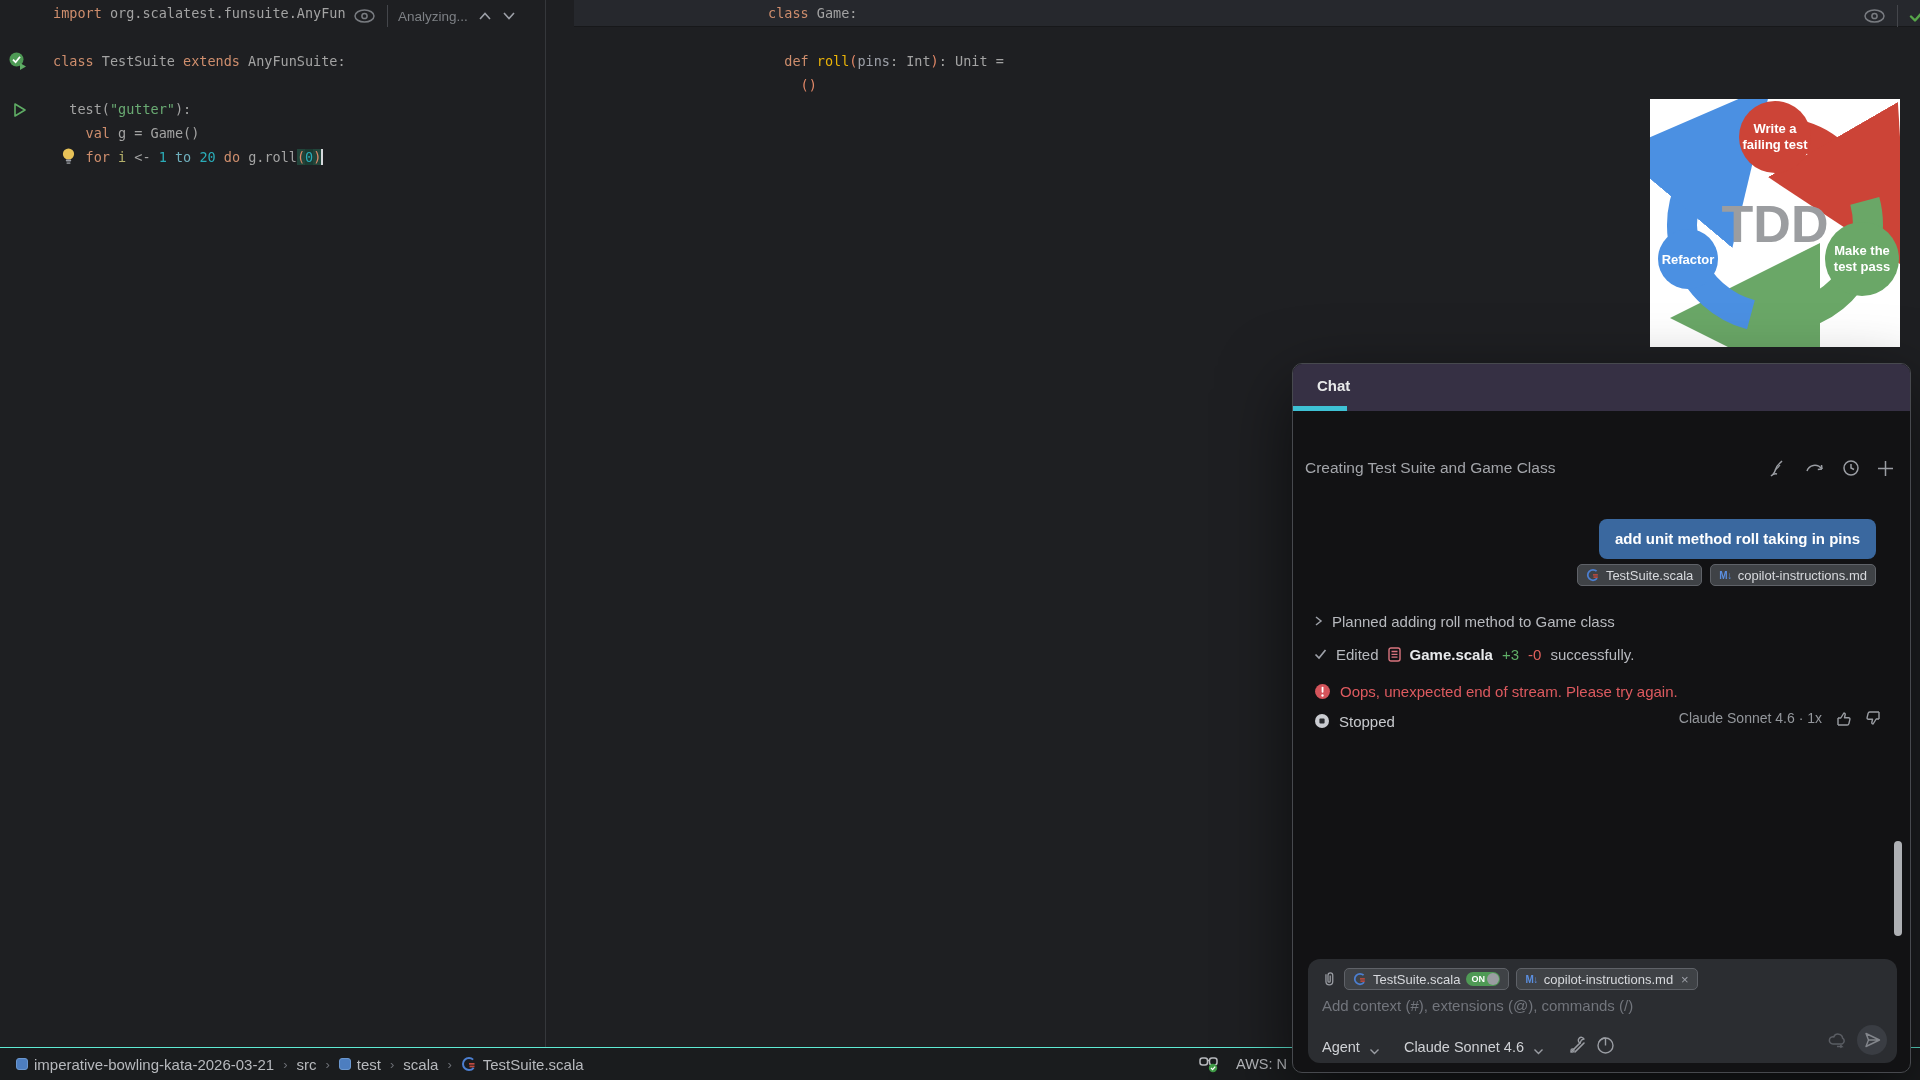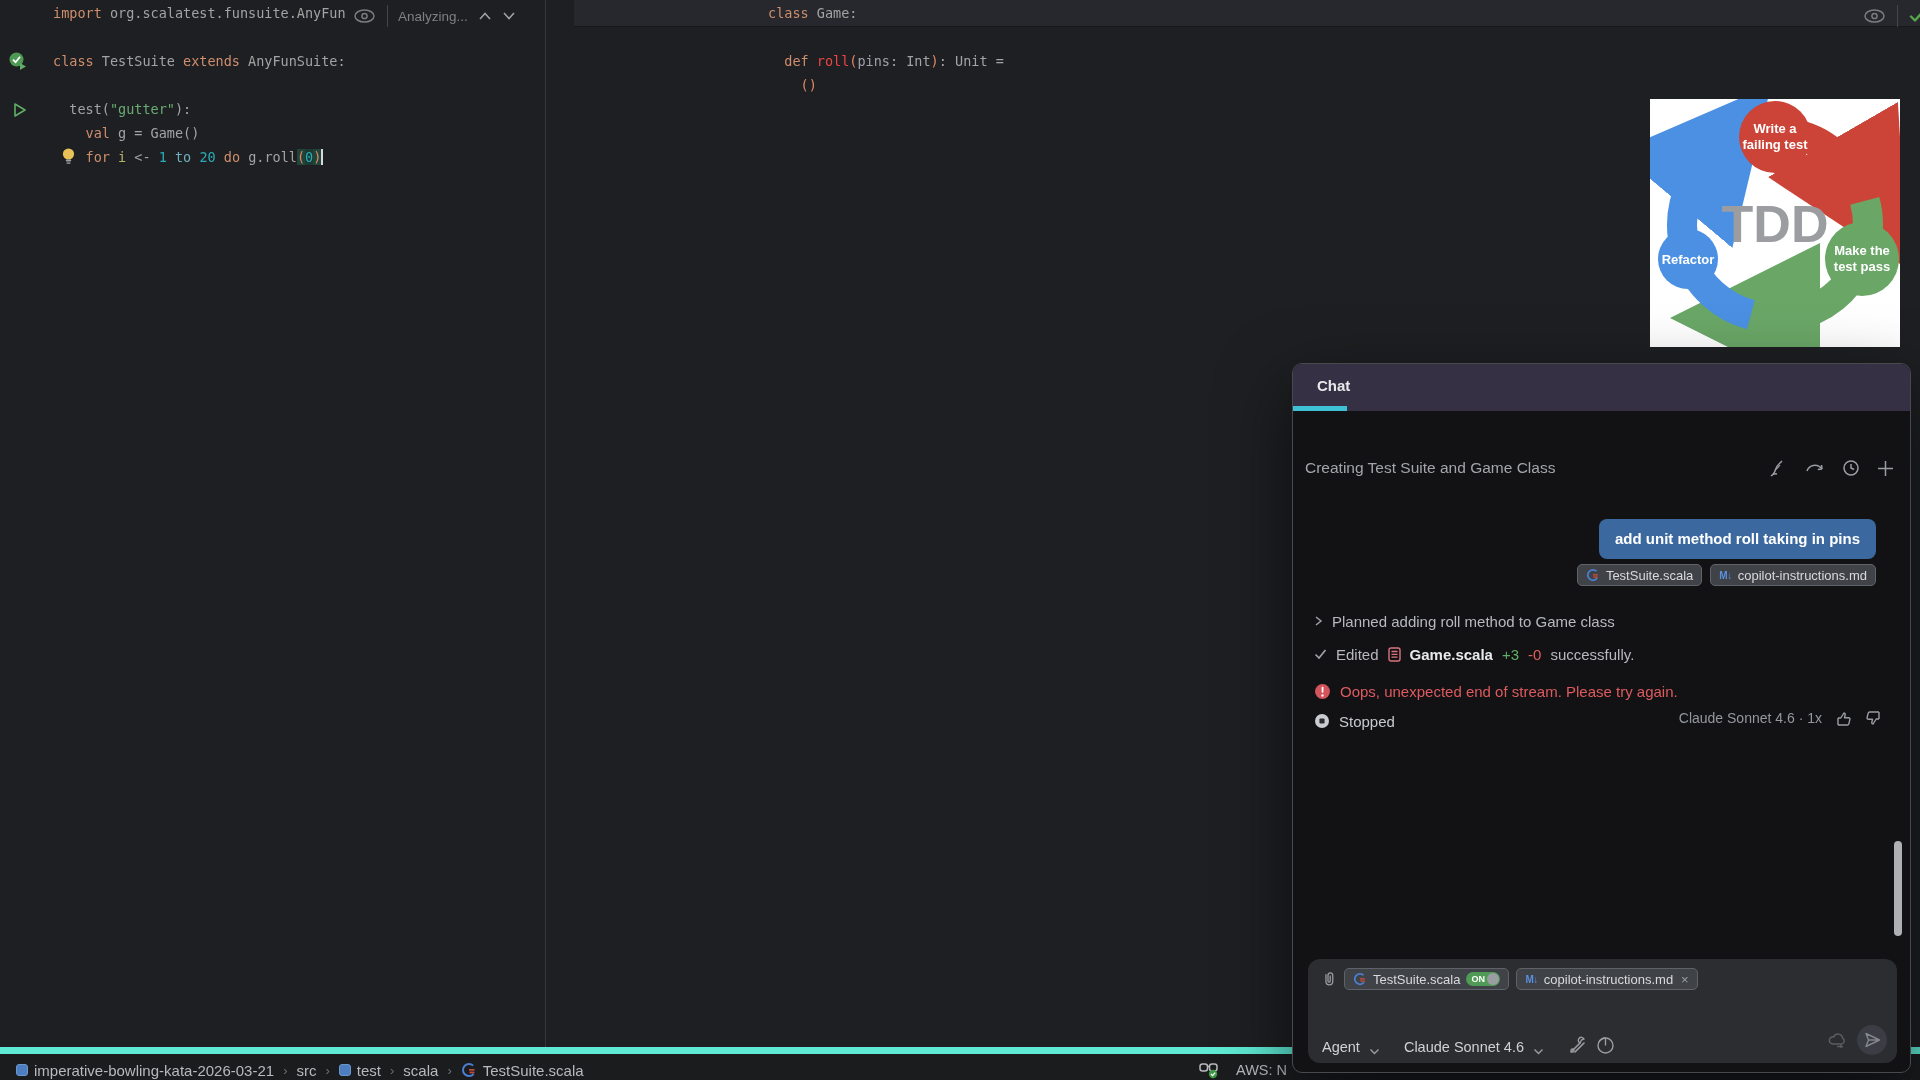--- a/index.html
+++ b/index.html
@@ -10,41 +10,41 @@
   
   .editor { position:absolute; top:0; background:#1e1f22; overflow:hidden; }
   #editor-left  { left:0; width:545px; height:1047px; }
   #editor-right { left:574px; width:1374px; height:1047px; }
   #editor-divider { position:absolute; left:545px; top:0; width:1px; height:1047px; background:#35373b; }
 
   .code { position:absolute; font-family:"DejaVu Sans Mono","Liberation Mono",monospace;
           font-size:13.5px; color:#bcbec4; white-space:pre; }
   .cl { height:24px; line-height:24px; }
   .tk-k{color:#cf8e6d;} .tk-p{color:#a3a3a3;} .tk-s{color:#6aab73;} .tk-n{color:#2aacb8;}
-  .tk-fn{color:#ef4444;} .tk-pr{color:#9da0a8;} .tk-pa{color:#e08767;}
+  .tk-fn{color:#eab308;} .tk-pr{color:#9da0a8;} .tk-pa{color:#e08767;}
   .tk-v{color:#b5b16b;} .tk-t{color:#6fafbd;}
   .tk-hl{color:#e08767;background:#21443a;} .tk-hn{color:#2aacb8;background:#1b3a31;}
   .tk-caret{display:inline-block;width:2px;height:16px;background:#d6d8dc;vertical-align:-3px;}
 
   #left-code  { left:53px; top:1px; }
   #right-code { left:194px; top:1px; }
   #sticky-line { position:absolute; left:0; top:0; width:100%; height:27px;
                  background:#26282d; border-bottom:1px solid #17181a; }
 
   .gutter-icon { position:absolute; }
 
   .insp-widget { position:absolute; top:5px; display:flex; align-items:center; gap:10px; }
   #insp-left  { left:352px; }
   #insp-right { left:1288px; }
   .insp-sep { width:1px; height:22px; background:#44464b; }
   .analyzing { color:#7d8085; font-size:13.5px; }
 
   
   #status-bar { position:absolute; left:0; top:1047px; width:1920px; height:33px;
-                background:#1a1c1e; border-top:7px solid #5eead4; }
+                background:#1a1c1e; border-top:1px solid #5eead4; }
   #breadcrumbs { position:absolute; left:16px; top:0; height:32px; display:flex; align-items:center; gap:9px;
                  font-size:15px; color:#b7b9bd; }
   .crumb-sep { color:#6c6f75; font-size:13px; }
   .crumb { display:flex; align-items:center; gap:6px; }
   .folder-ic { width:12px; height:12px; border-radius:3px; background:#4d7ec0; border:1px solid #6b97cf; }
   #aws-widget { position:absolute; left:1198px; top:0; height:32px; display:flex; align-items:center; gap:16px;
                 font-size:14.5px; color:#b7b9bd; }
 
   
   #tdd { position:absolute; left:1650px; top:99px; width:250px; height:248px; background:#ffffff; }
@@ -352,20 +352,21 @@
             <span class="on-knob"></span>
           </span>
         </span>
         <span class="chip">
           <span class="md-ic">M↓</span>
           <span>copilot-instructions.md</span>
           <span class="chip-close">×</span>
         </span>
       </div>
 
+      <input id="input-field" type="text" placeholder="Add context (#), extensions (@), commands (/)" style="">
 
       <div id="input-row3">
         <span class="mode-label">Agent</span>
         <svg width="11" height="7" viewBox="0 0 11 7">
           <polyline points="1.5,1.5 5.5,5.5 9.5,1.5" fill="none" stroke="#9a9da3" stroke-width="1.4"></polyline>
         </svg>
         <span style="width:6px"></span>
         <span class="mode-label">Claude Sonnet 4.6</span>
         <svg width="11" height="7" viewBox="0 0 11 7">
           <polyline points="1.5,1.5 5.5,5.5 9.5,1.5" fill="none" stroke="#9a9da3" stroke-width="1.4"></polyline>

